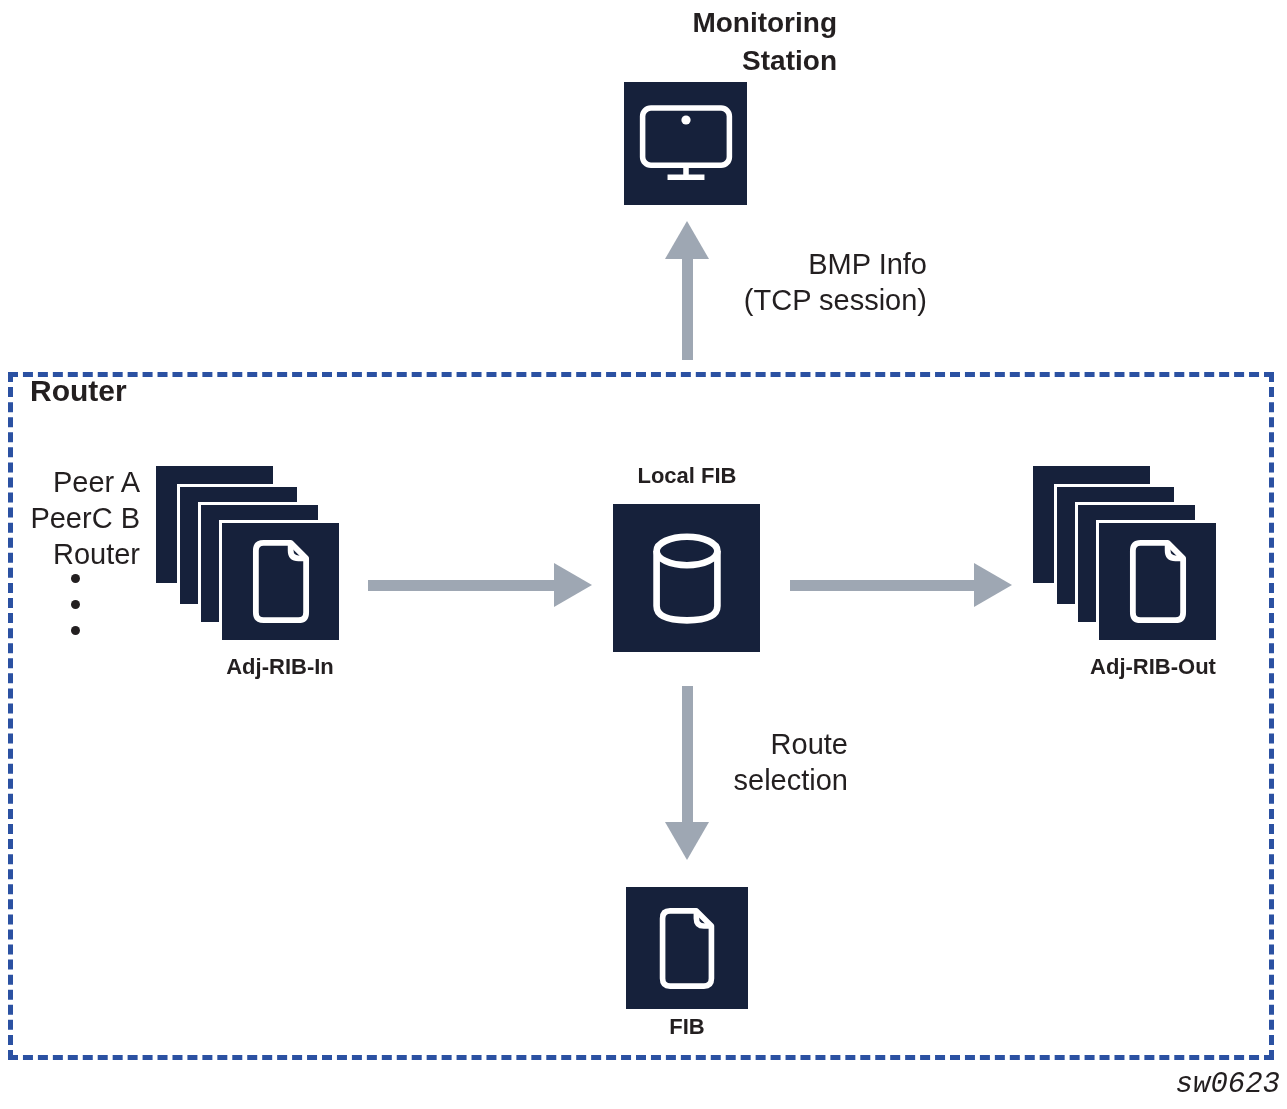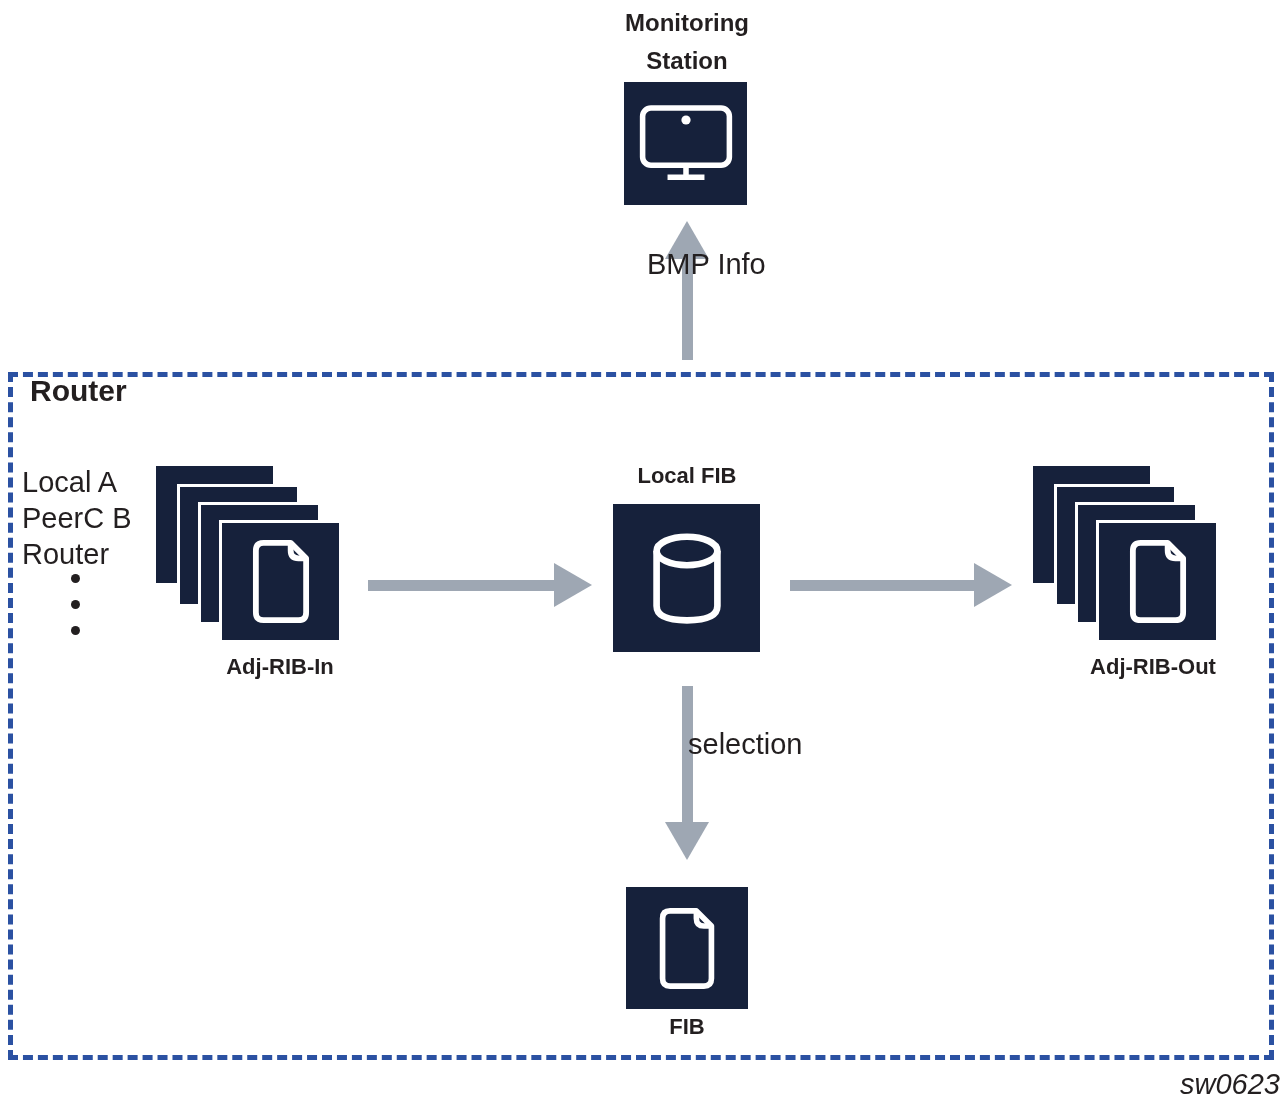--- a/index.html
+++ b/index.html
@@ -8,25 +8,25 @@
     width: 1287px;
     height: 1109px;
     background: #ffffff;
     font-family: "Liberation Sans", sans-serif;
     color: #231f20;
     overflow: hidden;
   }
   .abs { position: absolute; }
 
   
-  .title-bold   { font-weight: bold; font-size: 24px; line-height: 38px; text-align: center; }
+  .title-bold   { font-weight: bold; font-size: 28px; line-height: 38px; text-align: right; }
   .node-label   { font-weight: bold; font-size: 22px; line-height: 34px; text-align: center; }
-  .plain-label  { font-weight: normal; font-size: 29px; line-height: 36px; text-align: left; }
+  .plain-label  { font-weight: normal; font-size: 29px; line-height: 36px; text-align: right; }
   .router-title { font-weight: bold; font-size: 30px; }
-  .fig-code     { font-family: Liberation Sans, sans-serif; font-style: italic; font-size: 29px; text-align: right; }
+  .fig-code     { font-family: Liberation Mono, monospace; font-style: italic; font-size: 29px; text-align: right; }
 
   
   .node-box {
     background: #16213b;
     display: flex;
     align-items: center;
     justify-content: center;
   }
   .router-boundary {
     left: 8px; top: 372px;
@@ -88,28 +88,29 @@
       </svg>
     </span>
   </div>
 
   <div class="abs v-arrow up" style="left:665px; top:221px; height:139px;">
     <div class="head"></div>
     <div class="shaft"></div>
   </div>
   <div class="abs plain-label" style="left:647px; top:246px; width:280px;">
     <div>BMP Info</div>
+    <div>(TCP session)</div>
   </div>
 
   <div class="abs router-boundary"></div>
 
   <div class="abs router-title" style="left:30px; top:374px;">Router</div>
 
   <div class="abs plain-label" style="left:22px; top:464px; width:118px;">
-    <div>Local A</div>
+    <div>Peer A</div>
     <div>PeerC B</div>
     <div>Router</div>
   </div>
   <div>
     <div class="dot abs" style="left:71px; top:574px;"></div>
     <div class="dot abs" style="left:71px; top:600px;"></div>
     <div class="dot abs" style="left:71px; top:626px;"></div>
   </div>
 
   <div class="abs stack" style="left:156px; top:466px;">
@@ -160,20 +161,21 @@
       </span>
     </div>
   </div>
   <div class="abs node-label" style="left:1028px; top:650px; width:250px;">Adj-RIB-Out</div>
 
   <div class="abs v-arrow down" style="left:665px; top:686px; height:174px;">
     <div class="shaft"></div>
     <div class="head"></div>
   </div>
   <div class="abs plain-label" style="left:688px; top:726px; width:160px;">
+    <div>Route</div>
     <div>selection</div>
   </div>
 
   <div class="abs node-box" style="left:626px; top:887px; width:122px; height:122px;">
     <span>
       <svg width="62" height="85" viewBox="0 0 66 90" fill="none" stroke="#ffffff" stroke-width="6" stroke-linejoin="round">
         <path d="M43 5 H15 Q7 5 7 13 V77 Q7 85 15 85 H51 Q59 85 59 77 V21 L43 5 Z"></path>
         <path d="M43 5 V13 Q43 21 51 21 H59"></path>
       </svg>
     </span>

